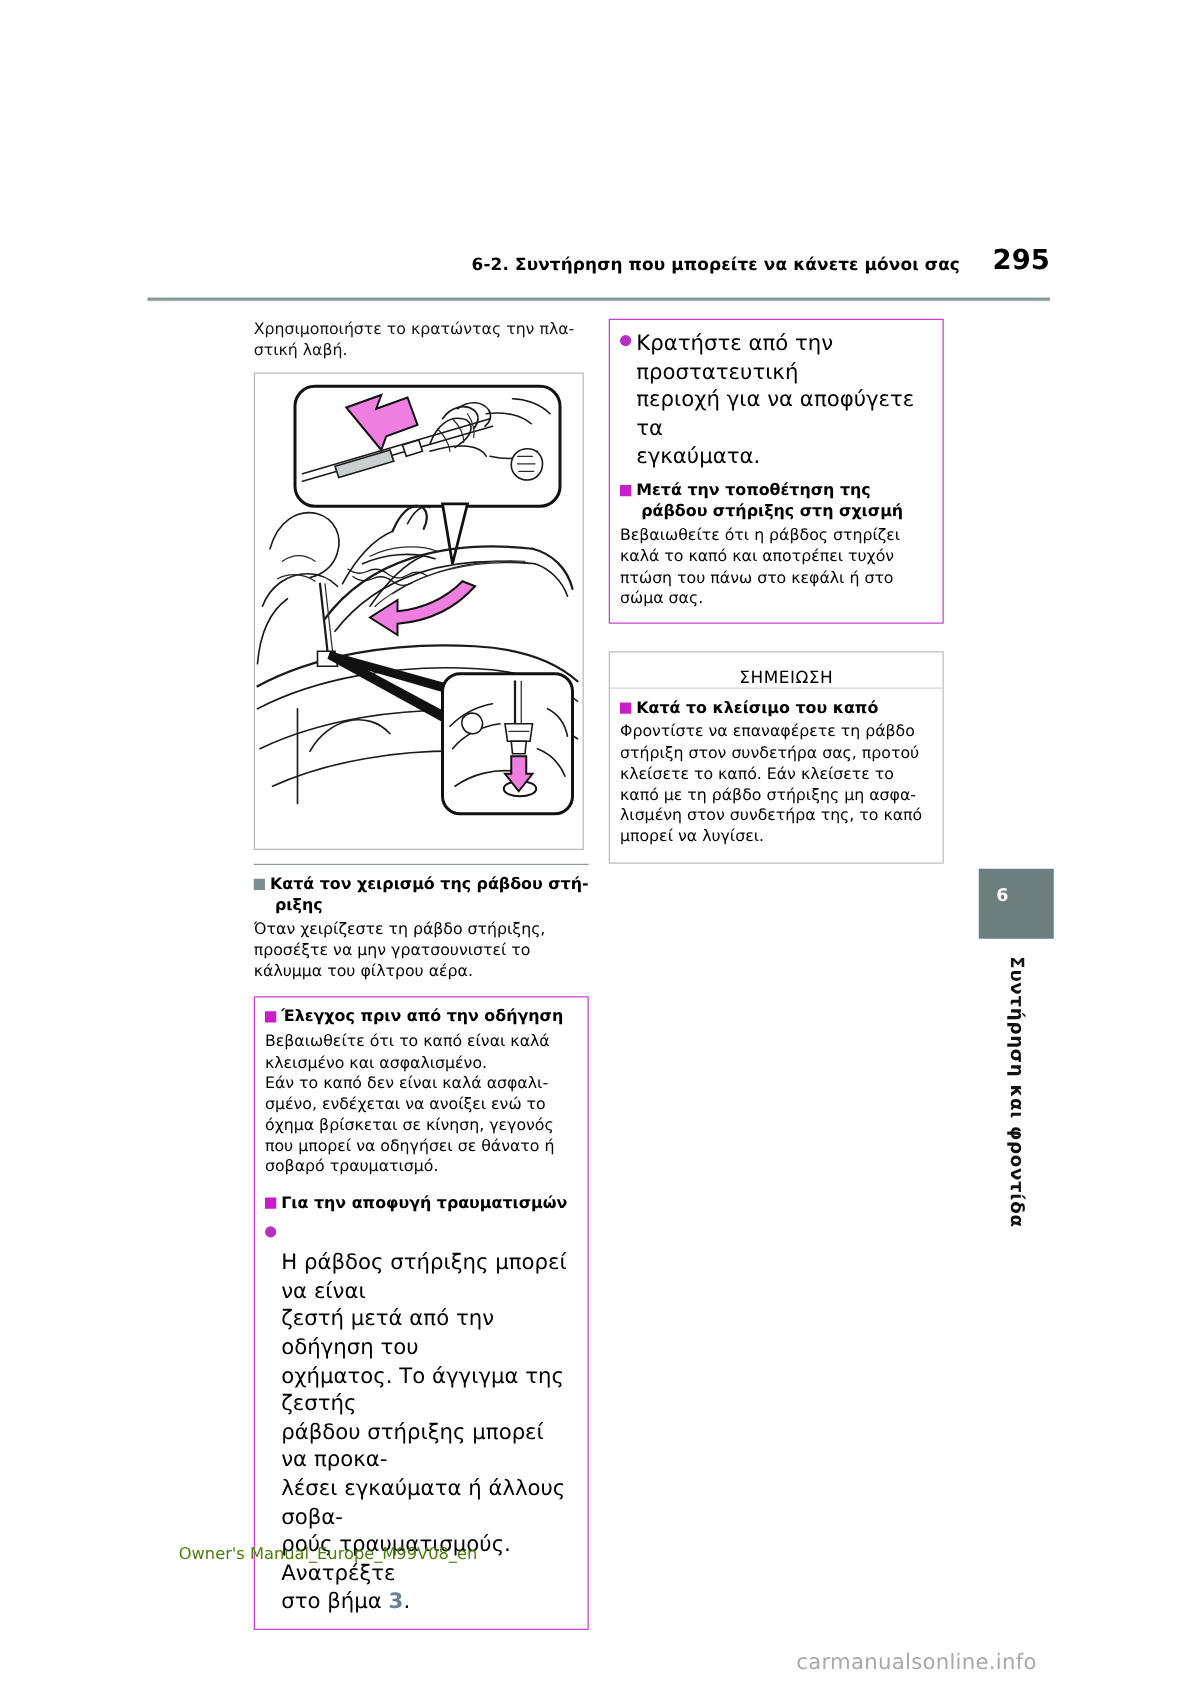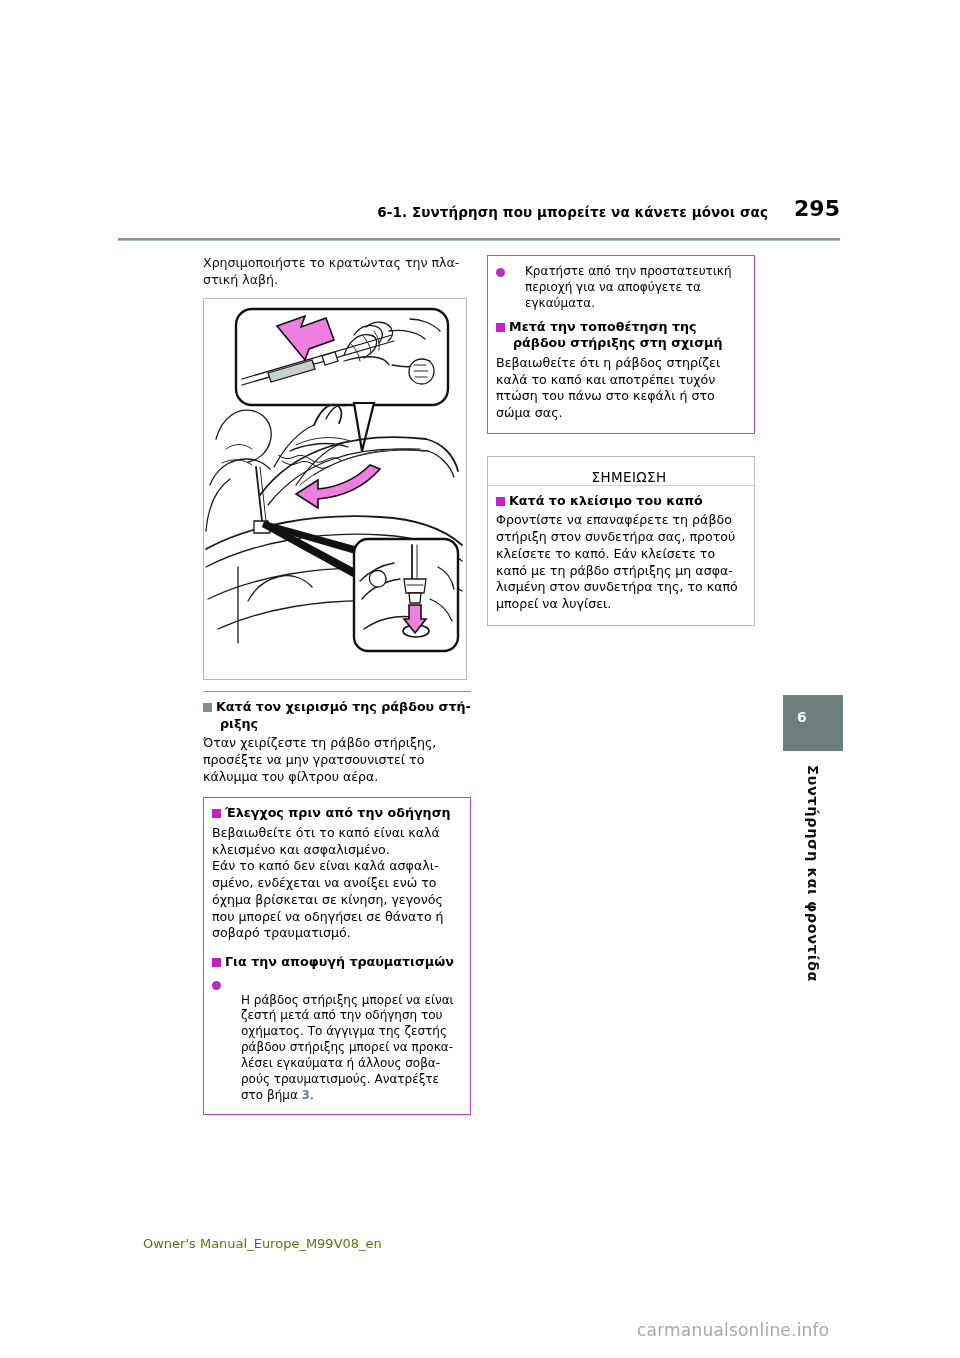--- a/index.html
+++ b/index.html
@@ -66,21 +66,21 @@
   }
   .sq.magenta { background:#c81ec8; }
   .h-sq .txt { text-indent:0; }
   .h-sq .txt .ind { display:block; padding-left:4px; }
 
   .para { font-size:12.6px; line-height:1.33; margin-top:3px; }
 
   
   .b-rd {
     display:flex; align-items:flex-start;
-    font-size:12px; line-height:1.33; margin-top:4px;gap:16px;
+    font-size:17px; line-height:1.33; margin-top:4px;
   }
   .rd {
     flex:0 0 auto; width:9px; height:9px; border-radius:50%;
     background:#b52fc0; margin-top:4px; margin-right:4px;
   }
 
   
   .box-magenta {
     border:1.5px solid #cc3fd6; background:#fff;
     padding:8px 9px 11px 8px;
@@ -139,21 +139,21 @@
     position:absolute; left:637px; top:1320px;
     font-size:17px; color:#a9a9a9; letter-spacing:0.2px;
   }
 </style>
 </head>
 <body>
 
 <div class="page">
 
   <div class="hdr">
-    <div class="hdr-title">6-1. Συντήρηση που μπορείτε να κάνετε μόνοι σας</div>
+    <div class="hdr-title">6-2. Συντήρηση που μπορείτε να κάνετε μόνοι σας</div>
     <div class="hdr-pageno">295</div>
   </div>
   <div class="hdr-rule"></div>
 
   <div class="colL">
 
     <div class="body-txt" style="white-space:pre-line">Χρησιμοποιήστε το κρατώντας την πλα-
 στική λαβή.</div>
 
     <div class="fig">

